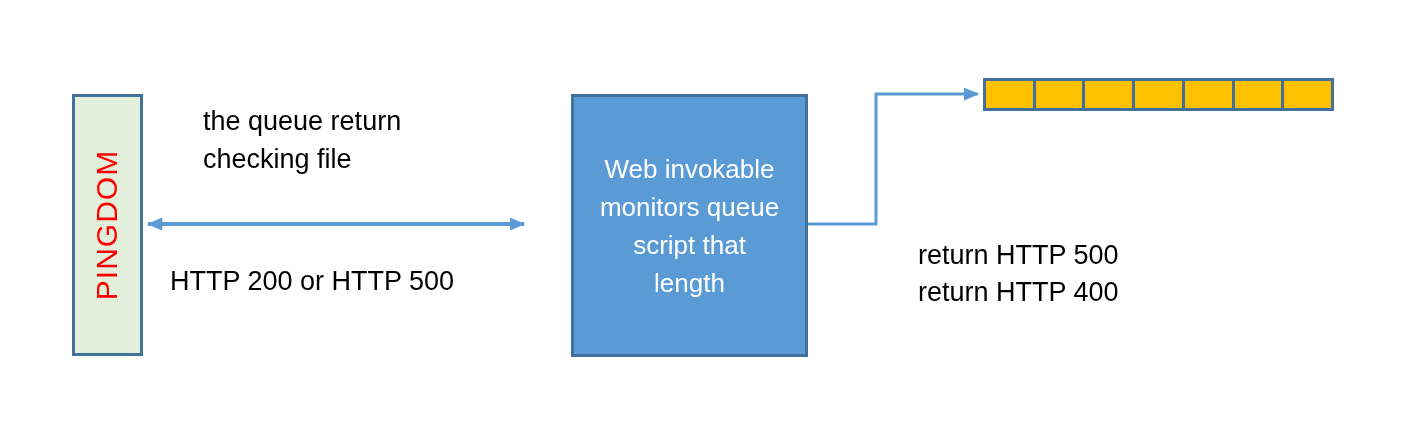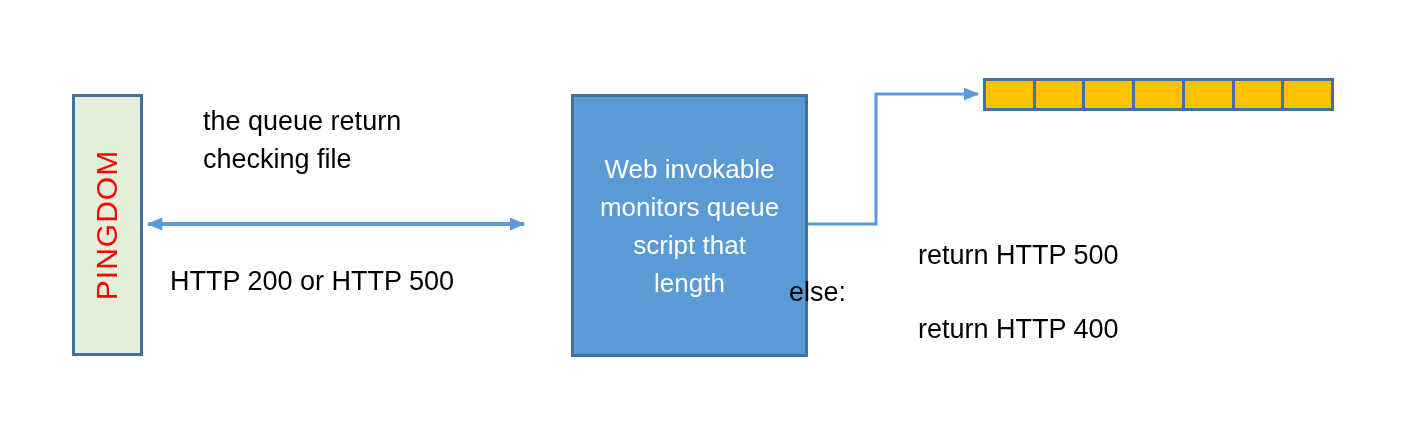--- a/index.html
+++ b/index.html
@@ -153,17 +153,16 @@
       <div class="queue-cell"></div>
       <div class="queue-cell"></div>
       <div class="queue-cell"></div>
       <div class="queue-cell"></div>
       <div class="queue-cell"></div>
       <div class="queue-cell"></div>
     </div>
 
   <div class="pseudocode">
     <div class="code-line indent">return HTTP 500</div>
-    <div class="code-line">else:</div>
     <div class="code-line indent">return HTTP 400</div>
   </div>
 
 </div>
 
 </body></html>

